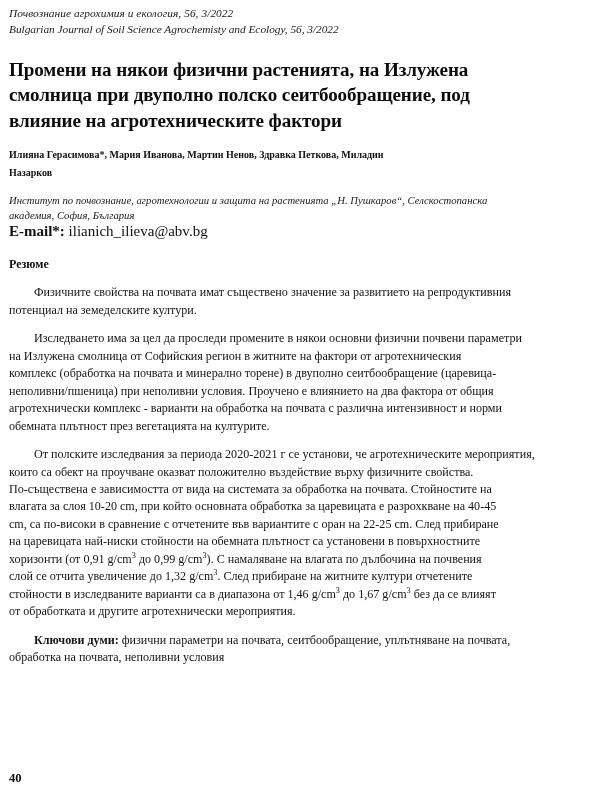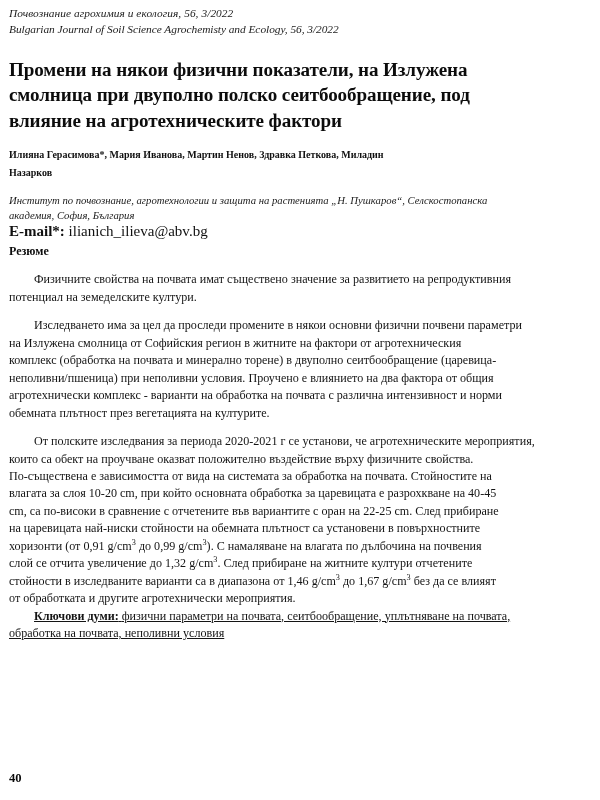--- a/index.html
+++ b/index.html
@@ -76,21 +76,21 @@
     font-style: normal;
     font-size: 15px;
     line-height: 16px;
     white-space: nowrap;
     color: #111;
   }
   .email b { font-weight: bold; }
 
   
   .abstract-heading {
-    margin-top: 4px;
+    margin-top: 17px;
     font-weight: bold;
     font-size: 12px;
     line-height: 16px;
     color: #0d0d0d;
   }
   .para {
     margin-top: 12px;
     font-size: 12.1px;
     line-height: 17.45px;
     text-align: justify;
@@ -103,25 +103,25 @@
     white-space: nowrap;
   }
   .para .ln.last {
     display: block;
   }
   .para .ln .w { display: inline-block; }
   .indent { display: inline-block; width: 25px; }
   sup { font-size: 0.68em; vertical-align: super; line-height: 0; }
 
   .keywords {
+    margin-top: 11px;
     font-size: 12.1px;
     line-height: 17.45px;
     text-align: justify;
     color: #141414;
-    text-decoration: underline;
   }
   .keywords .ln {
     display: flex;
     justify-content: space-between;
     white-space: nowrap;
   }
   .keywords .ln.last { display: block; }
   .keywords b { font-weight: bold; }
 
   
@@ -139,21 +139,21 @@
 
 <div class="page">
 
   <div class="journal-head">
     <div class="line1">Почвознание агрохимия и екология, 56, 3/2022</div>
     <div class="line2">Bulgarian Journal of Soil Science Agrochemisty and Ecology, 56, 3/2022</div>
   </div>
 
   <h1 class="title">
     <span class="tl just">
-        <span>Промени на някои физични показатели, на Излужена</span>
+        <span>Промени на някои физични растенията, на Излужена</span>
       </span>
     <span class="tl just">
         <span>смолница при двуполно полско сеитбообращение, под</span>
       </span>
     <span class="tl">влияние на агротехническите фактори</span>
   </h1>
 
   <div class="authors">
     <span class="al">Илияна Герасимова*, Мария Иванова, Мартин Ненов, Здравка Петкова, Миладин</span>
     <span class="al">Назарков</span>

